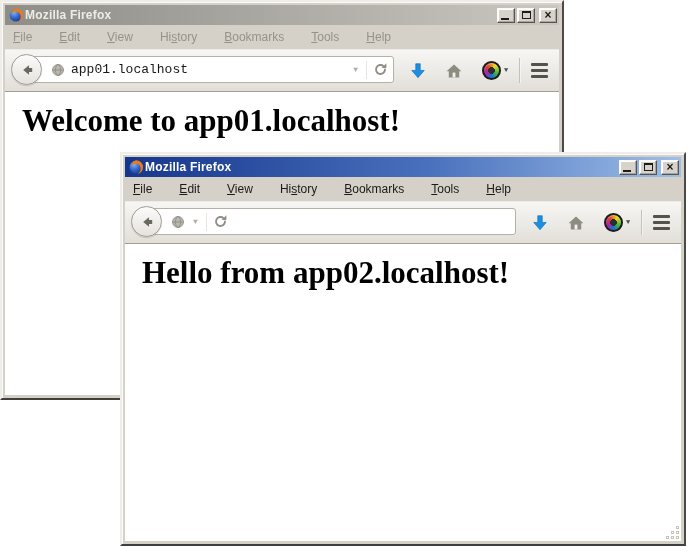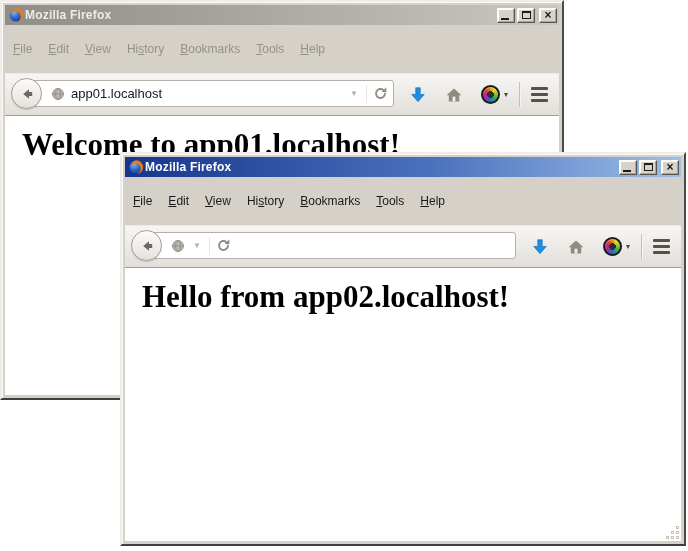--- a/index.html
+++ b/index.html
@@ -31,30 +31,31 @@
     width:18px;height:15px;box-sizing:border-box;background:#d7d3cb;
     border:1px solid;border-color:#fbfaf8 #57554f #57554f #fbfaf8;
     box-shadow:inset -1px -1px 0 #a9a59d,inset 1px 1px 0 #ffffff;
     display:flex;align-items:center;justify-content:center;position:relative;
   }
   .wbtn.close{margin-left:2px;font-size:12px;font-weight:bold;color:#1c1b19;line-height:1;padding-bottom:1px;}
   .glyph-min{position:absolute;left:3px;bottom:2px;width:8px;height:2px;background:#1c1b19;}
   .glyph-max{width:9px;height:8px;box-sizing:border-box;border:1px solid #1c1b19;border-top-width:2px;}
 
   
-  .menubar{height:24px;flex:0 0 auto;display:flex;align-items:center;gap:2px;padding:12px 1px;font-size:12px;color:#1a1a1a;background:#d5d1c9;}
+  .menubar{height:24px;flex:0 0 auto;display:flex;align-items:center;gap:13px;padding:0 1px;font-size:12px;color:#1a1a1a;background:#d5d1c9;}
   .menu-item{padding:3px 7px;cursor:default;}
   .inactive .menubar{color:#94928b;}
 
   
   .navbar{
     position:relative;height:41px;flex:0 0 auto;
     background:linear-gradient(#f7f6f4,#e2dfd9);
     border-top:1px solid #eceae6;border-bottom:1px solid #a39f97;
     box-sizing:content-box;
+    font-family:Liberation Mono, monospace;
   }
   .back-btn{
     position:absolute;left:6px;top:4px;width:31px;height:31px;box-sizing:border-box;border-radius:50%;
     background:linear-gradient(#fcfbfa,#e5e2dd);border:1px solid #a19d95;
     box-shadow:0 1px 1px rgba(0,0,0,.15);
     display:flex;align-items:center;justify-content:center;z-index:2;
   }
   .urlbar{
     position:absolute;left:15px;right:165px;top:6px;height:27px;box-sizing:border-box;
     background:#ffffff;border:1px solid #b5b0a8;border-radius:3px;

